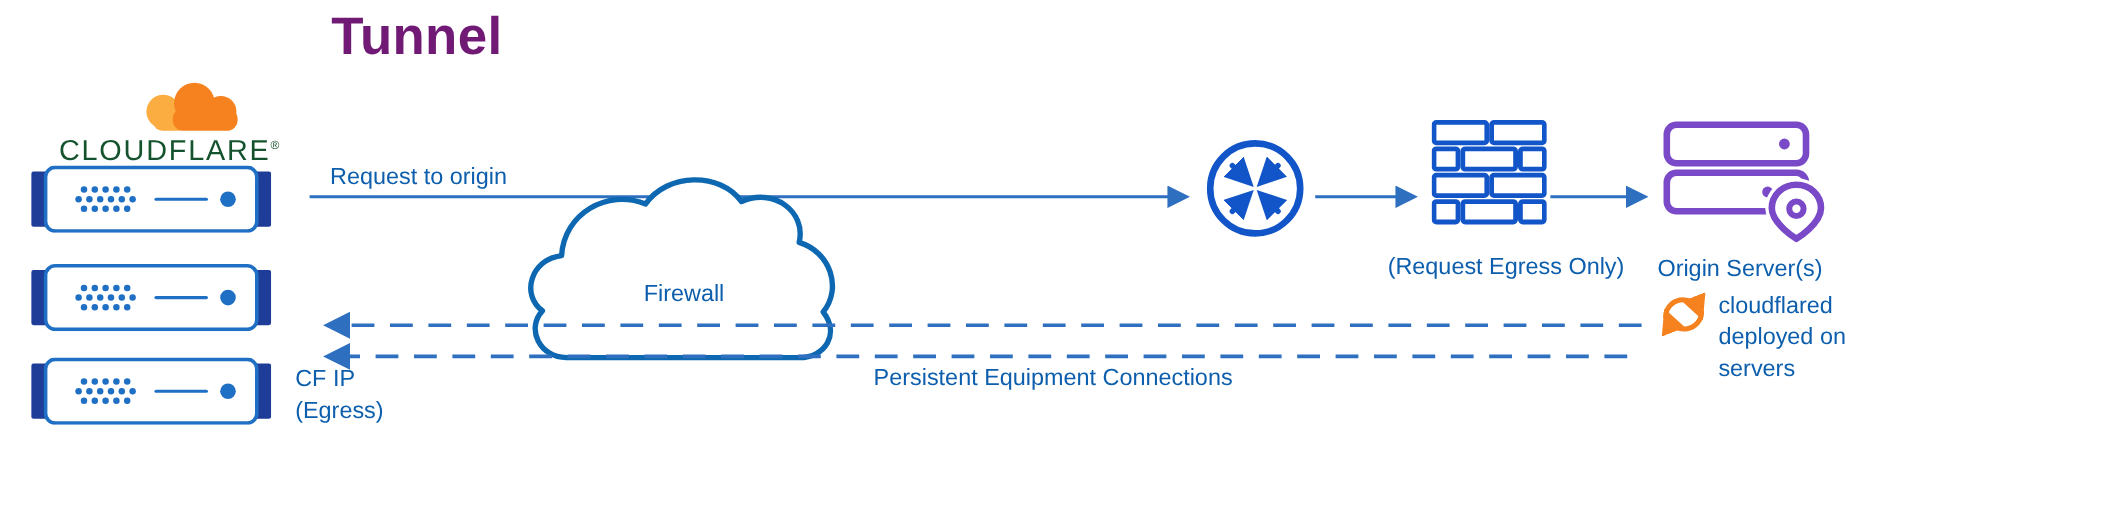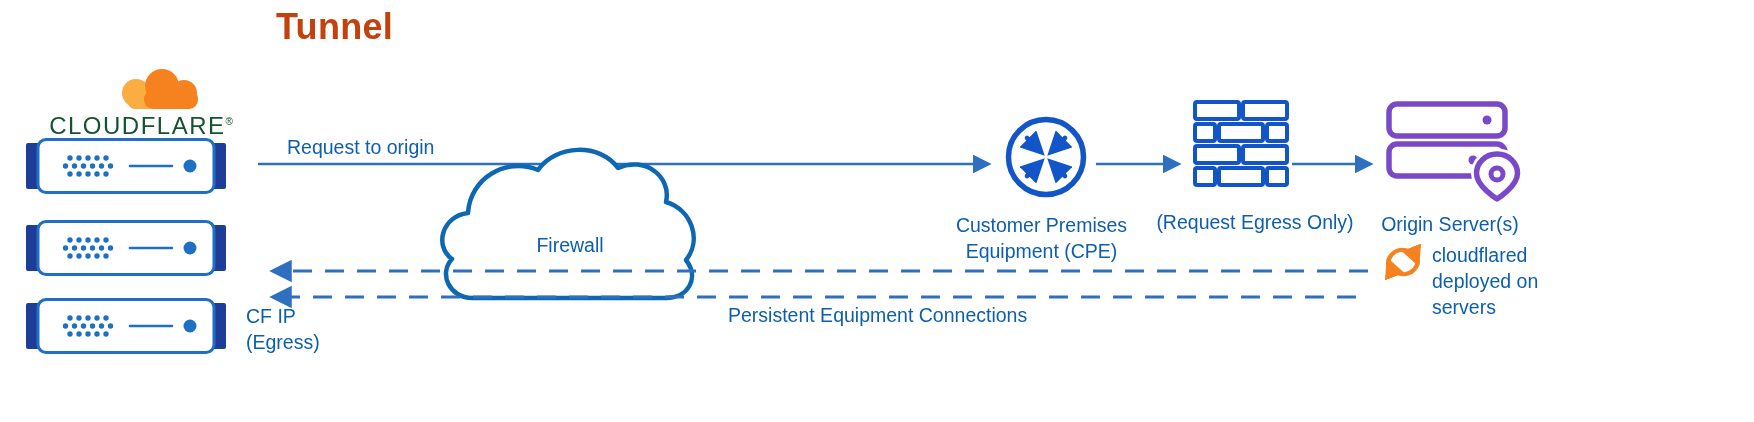--- a/index.html
+++ b/index.html
@@ -4,21 +4,21 @@
 <style>
   * { margin:0; padding:0; box-sizing:border-box; }
   html,body { background:#fff; }
   .canvas {
     position:relative; width:1754px; height:422px; background:#ffffff;
     font-family:"Liberation Sans", sans-serif; overflow:hidden;
   }
   .abs { position:absolute; }
   .title {
     position:absolute; left:276px; top:6px;
-    font-size:36px; font-weight:700; color:#c2410c; letter-spacing:.3px;
+    font-size:44px; font-weight:700; color:#701a75; letter-spacing:.3px;
   }
   .lbl {
     position:absolute; color:#0d5fad; font-size:19.5px; line-height:26px;
     white-space:nowrap;
   }
   .lbl.center { text-align:center; white-space:normal; }
   .brand-wordmark {
     position:absolute; left:12px; top:48px; width:206px; text-align:center;
     font-weight:400; font-size:24px; letter-spacing:1.5px; color:#14532d;
   }
@@ -147,28 +147,24 @@
       <path d="M112 54 c-11.5 0 -20.5 8.7 -20.5 19.3 C91.5 86.5 112 99 112 99 s20.5 -12.5 20.5 -25.7 C132.5 62.7 123.5 54 112 54 Z" fill="#fff" stroke="#7a49c8" stroke-width="5.5" stroke-linejoin="round"></path>
       <circle cx="112" cy="74" r="6" fill="#fff" stroke="#7a49c8" stroke-width="5"></circle>
     </g>
   </svg>
 
   <svg class="abs" style="left:1383px;top:244px" width="40" height="36" viewBox="0 0 40 36">
     <path d="M5 20 A 14.5 14.5 0 0 1 33 15" fill="none" stroke="#f6821f" stroke-width="4.2" stroke-linecap="round" marker-end="url(#mo)"></path>
     <path d="M35 16 A 14.5 14.5 0 0 1 7 21" fill="none" stroke="#f6821f" stroke-width="4.2" stroke-linecap="round" marker-end="url(#mo)"></path>
   </svg>
 
-  <div class="lbl" style="left:287px;top:134px">Request to origin</div>
+  <div class="lbl" style="left:275px;top:134px">Request to origin</div>
 
   <div class="lbl center" style="left:518px;top:232px;width:104px">Firewall</div>
 
-  <div class="lbl center" style="left:939px;top:212px;width:205px">
-    <div>Customer Premises</div>
-    <div>Equipment (CPE)</div>
-  </div>
 
   <div class="lbl center" style="left:1148px;top:209px;width:214px">
     <div>(Request Egress Only)</div>
   </div>
 
   <div class="lbl" style="left:1432px;top:242px">
     <div>cloudflared</div>
     <div>deployed on</div>
     <div>servers</div>
   </div>

